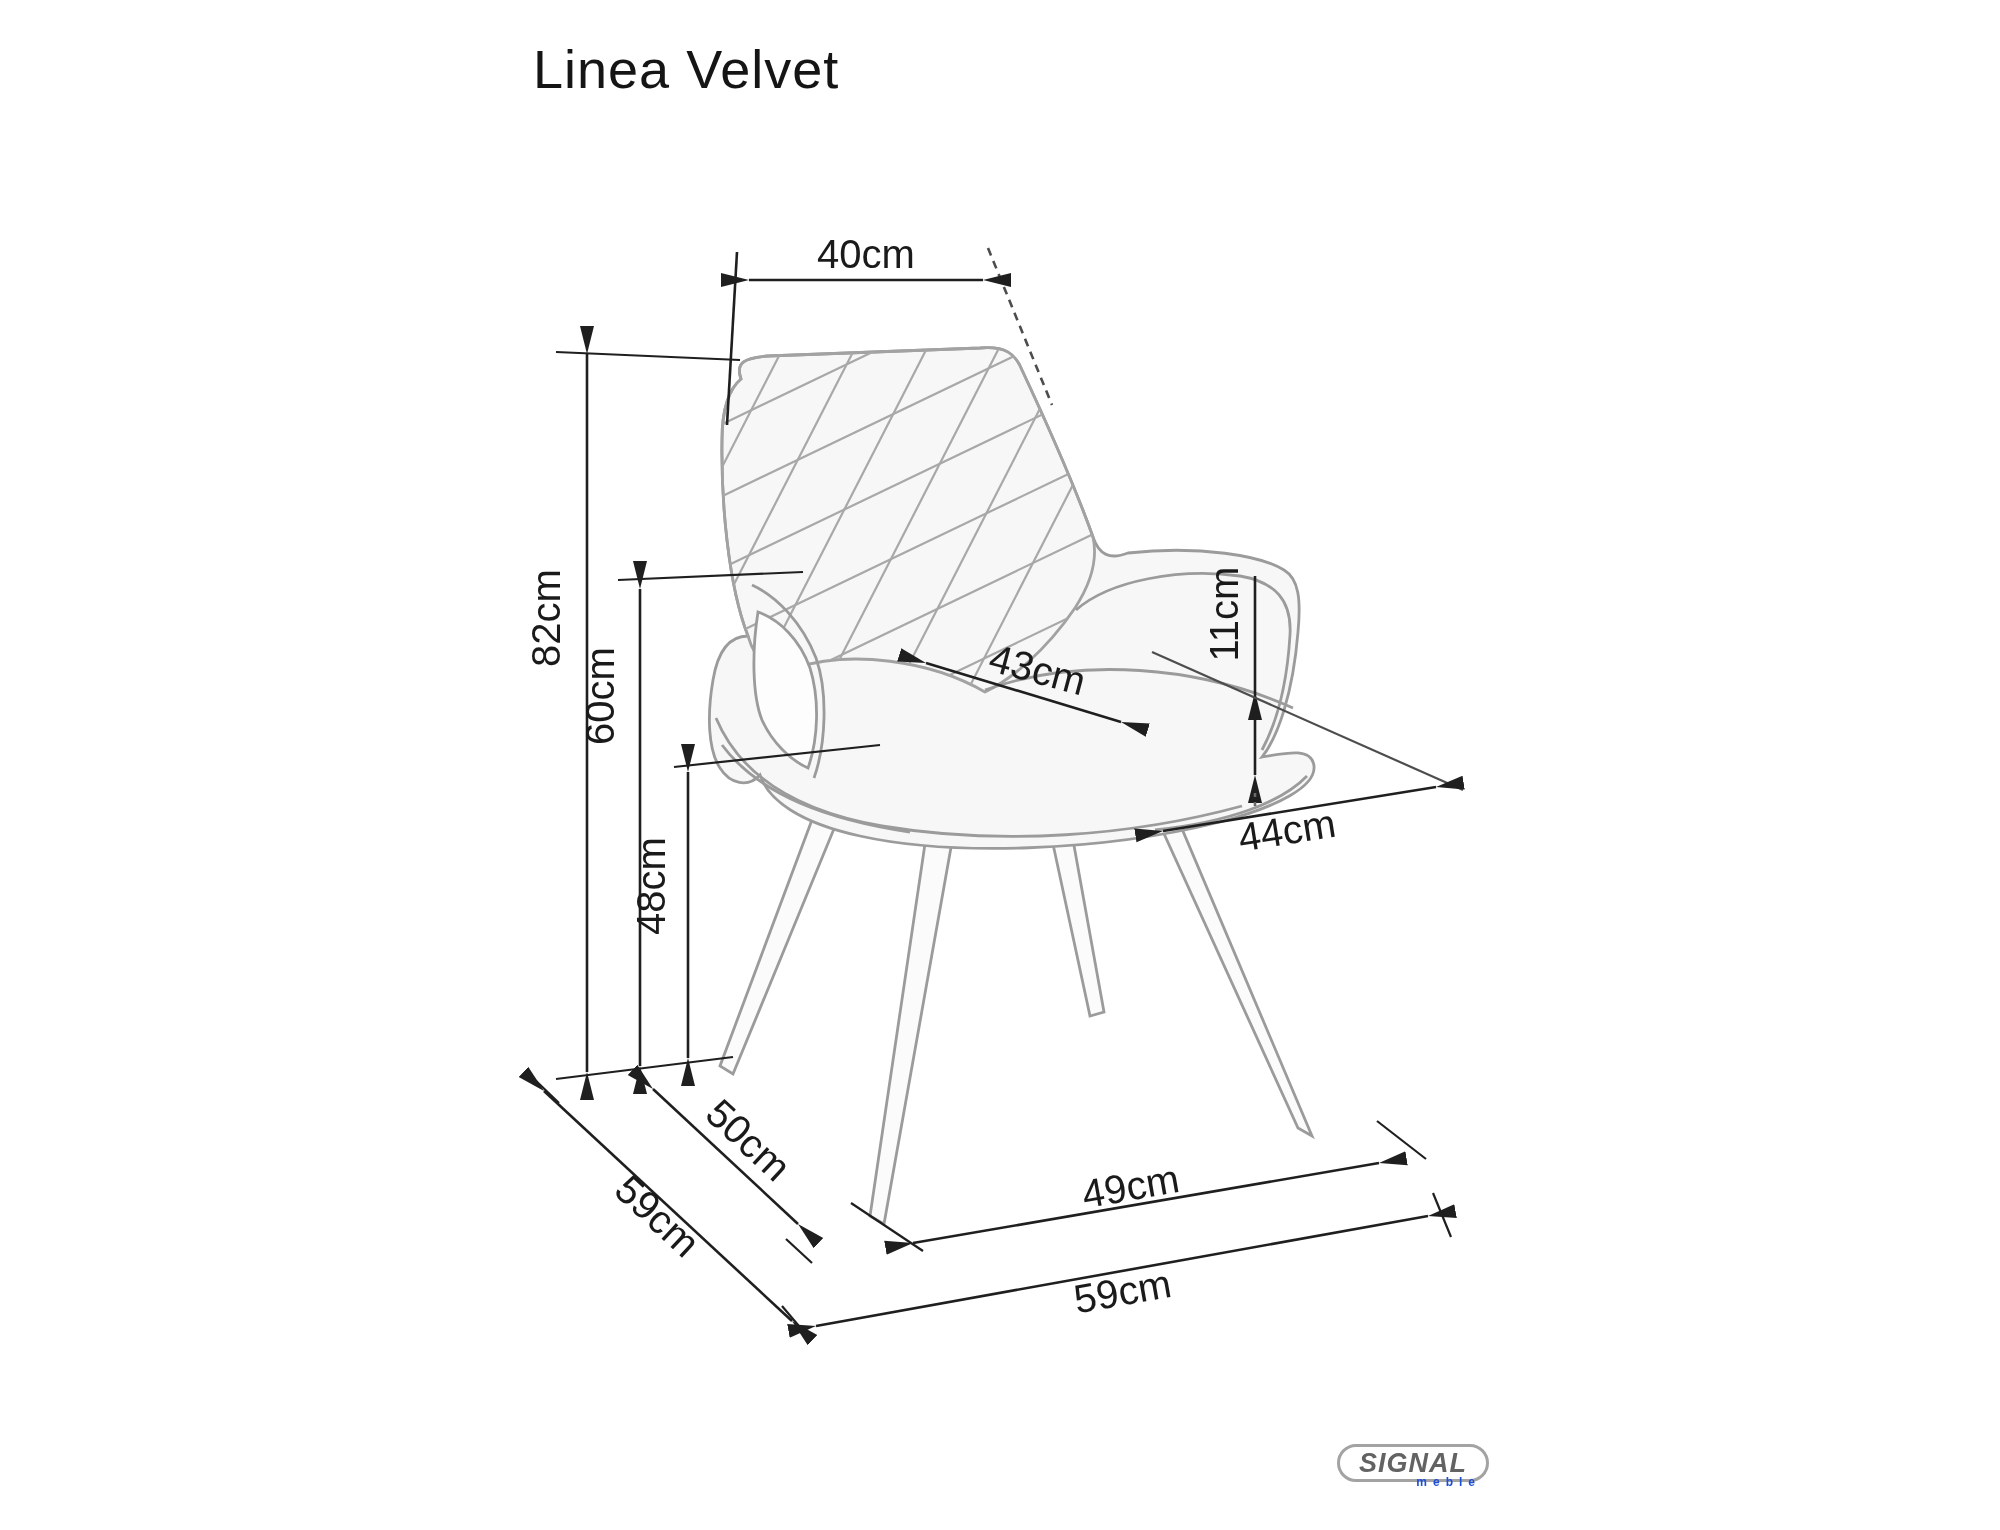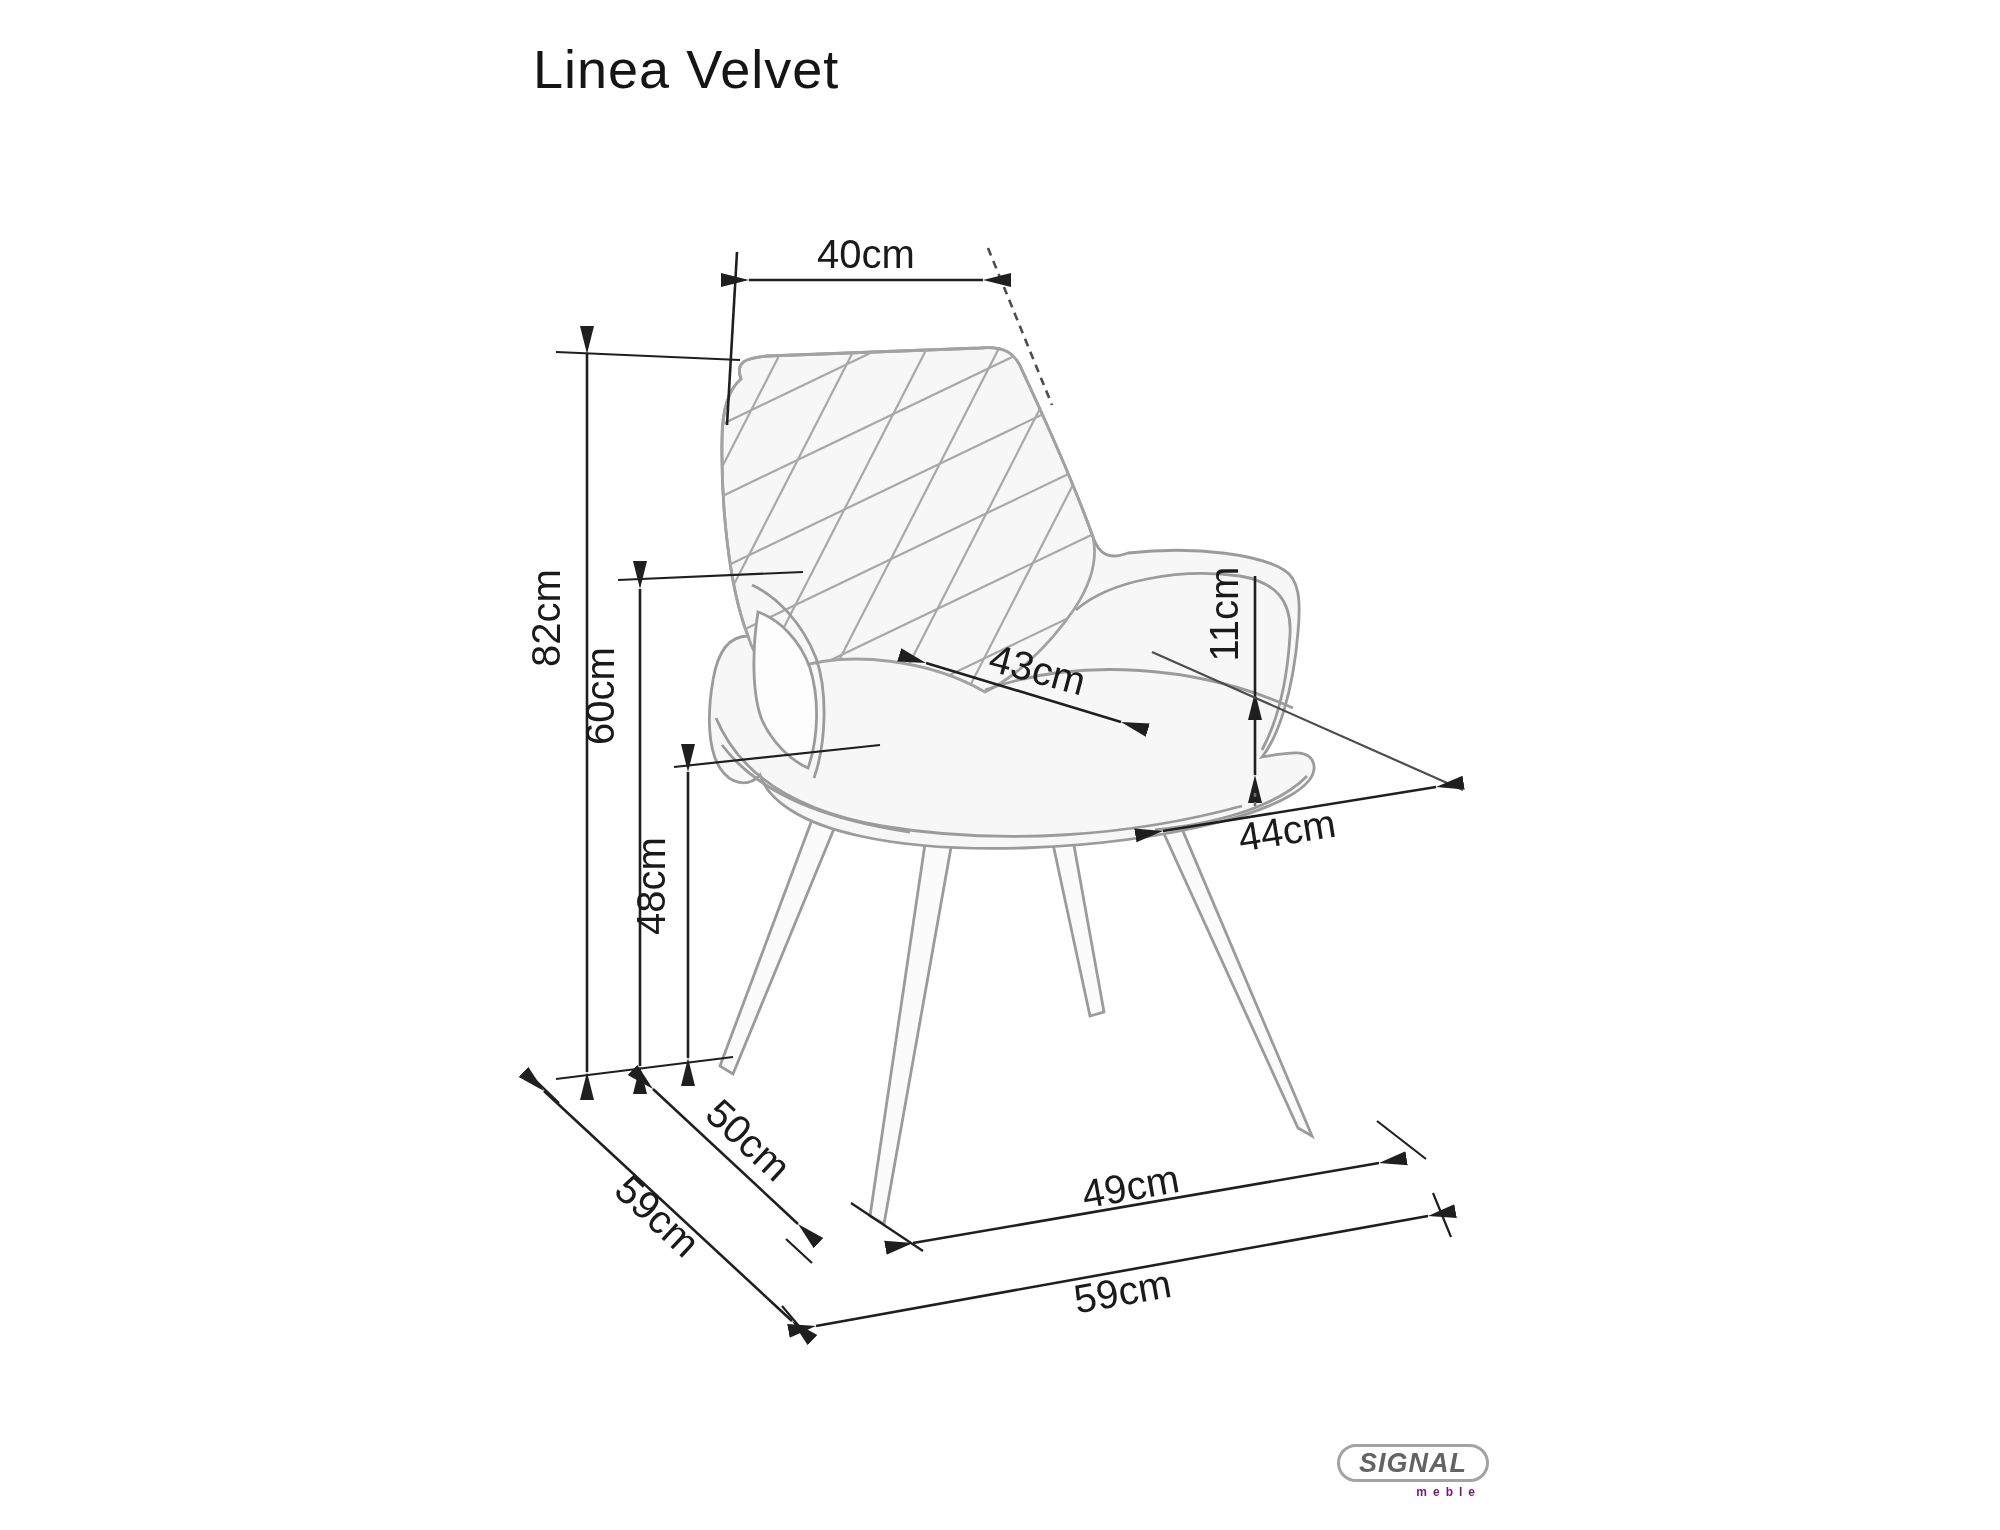--- a/index.html
+++ b/index.html
@@ -16,22 +16,22 @@
     position:absolute;left:1337px;top:1444px;width:158px;height:52px;
   }
   #logo .box{
     border:3px solid #a3a3a3;border-radius:19px;width:146px;height:32px;
     display:flex;align-items:center;justify-content:center;
   }
   #logo .brand{
     font-size:27px;font-weight:bold;font-style:italic;color:#636363;letter-spacing:1px;
   }
   #logo .sub{
-    position:absolute;right:14px;top:31px;font-size:12px;color:#701a75;
-    letter-spacing:6px;font-weight:bold;margin-top:10px;
+    position:absolute;right:14px;top:31px;font-size:12px;color:#1d4ed8;
+    letter-spacing:6px;font-weight:bold;
   }
   text{font-family:"Liberation Sans", sans-serif;font-size:40px;fill:#1a1a1a;}
 </style>
 </head>
 <body>
 
 <div id="stage">
 
   <div id="title">Linea Velvet</div>
 

